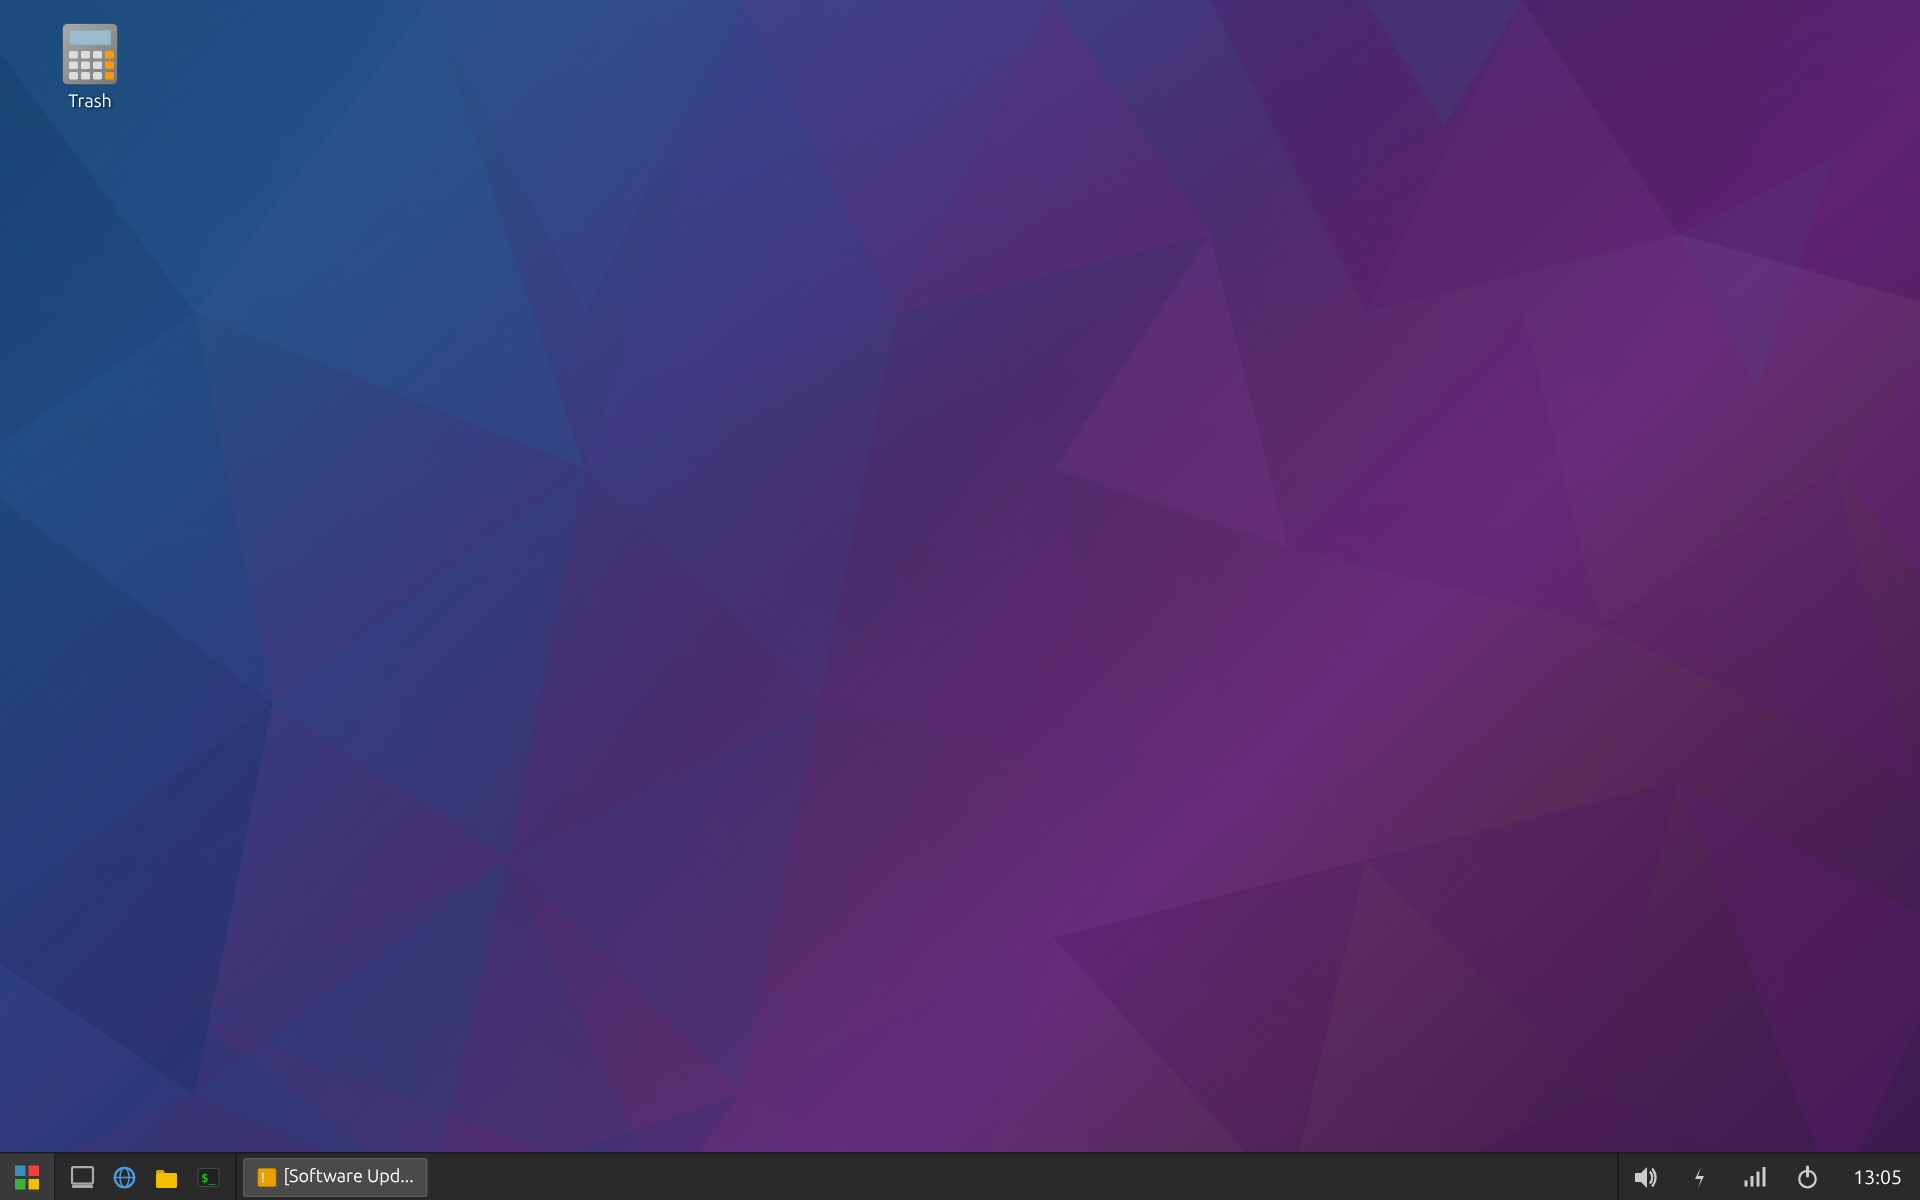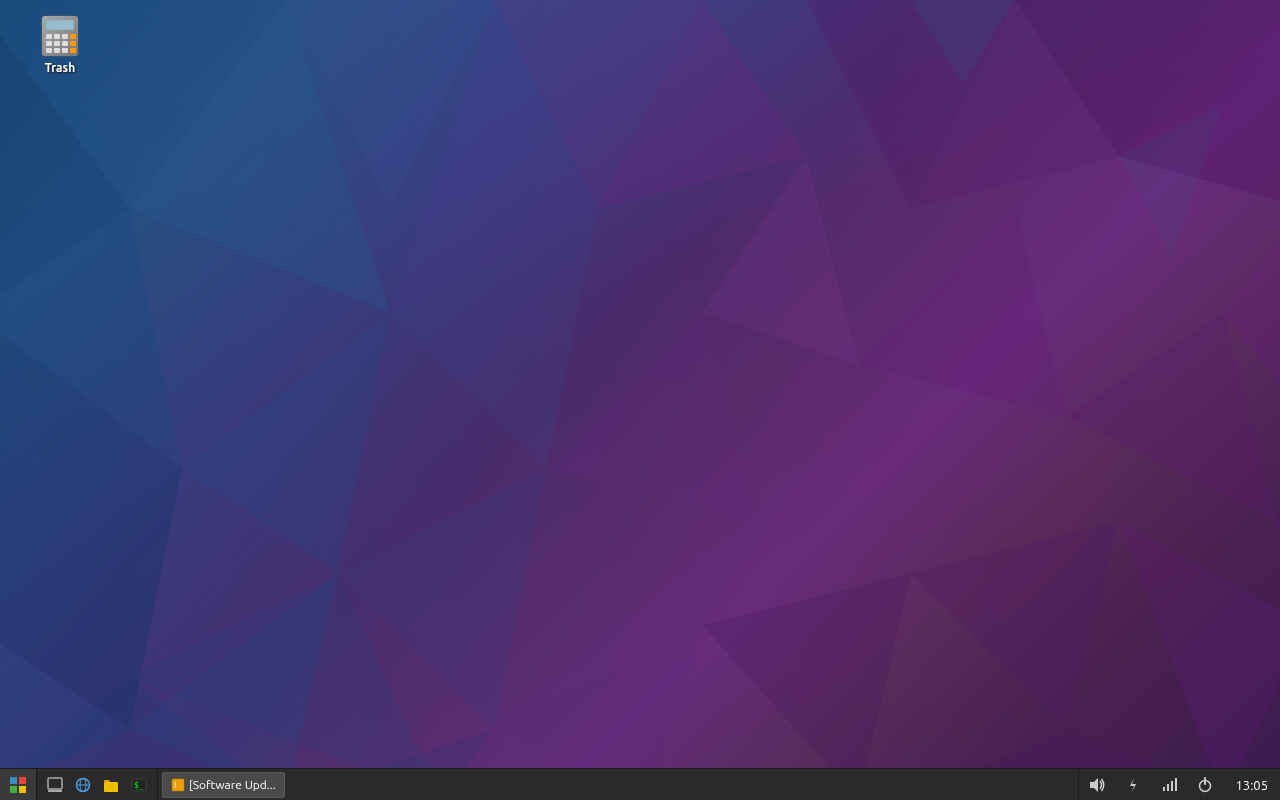--- a/index.html
+++ b/index.html
@@ -62,21 +62,20 @@
       border-radius: 4px;
       user-select: none;
     }
 
     .desktop-icon .icon-label {
       color: white;
       font-size: 12px;
       text-align: center;
       text-shadow: 1px 1px 2px rgba(0,0,0,0.8);
       line-height: 1.3;
-      font-weight: bold;
     }
 
     
     .trash-icon-svg {
       width: 48px;
       height: 48px;
     }
 
     
     #taskbar {

